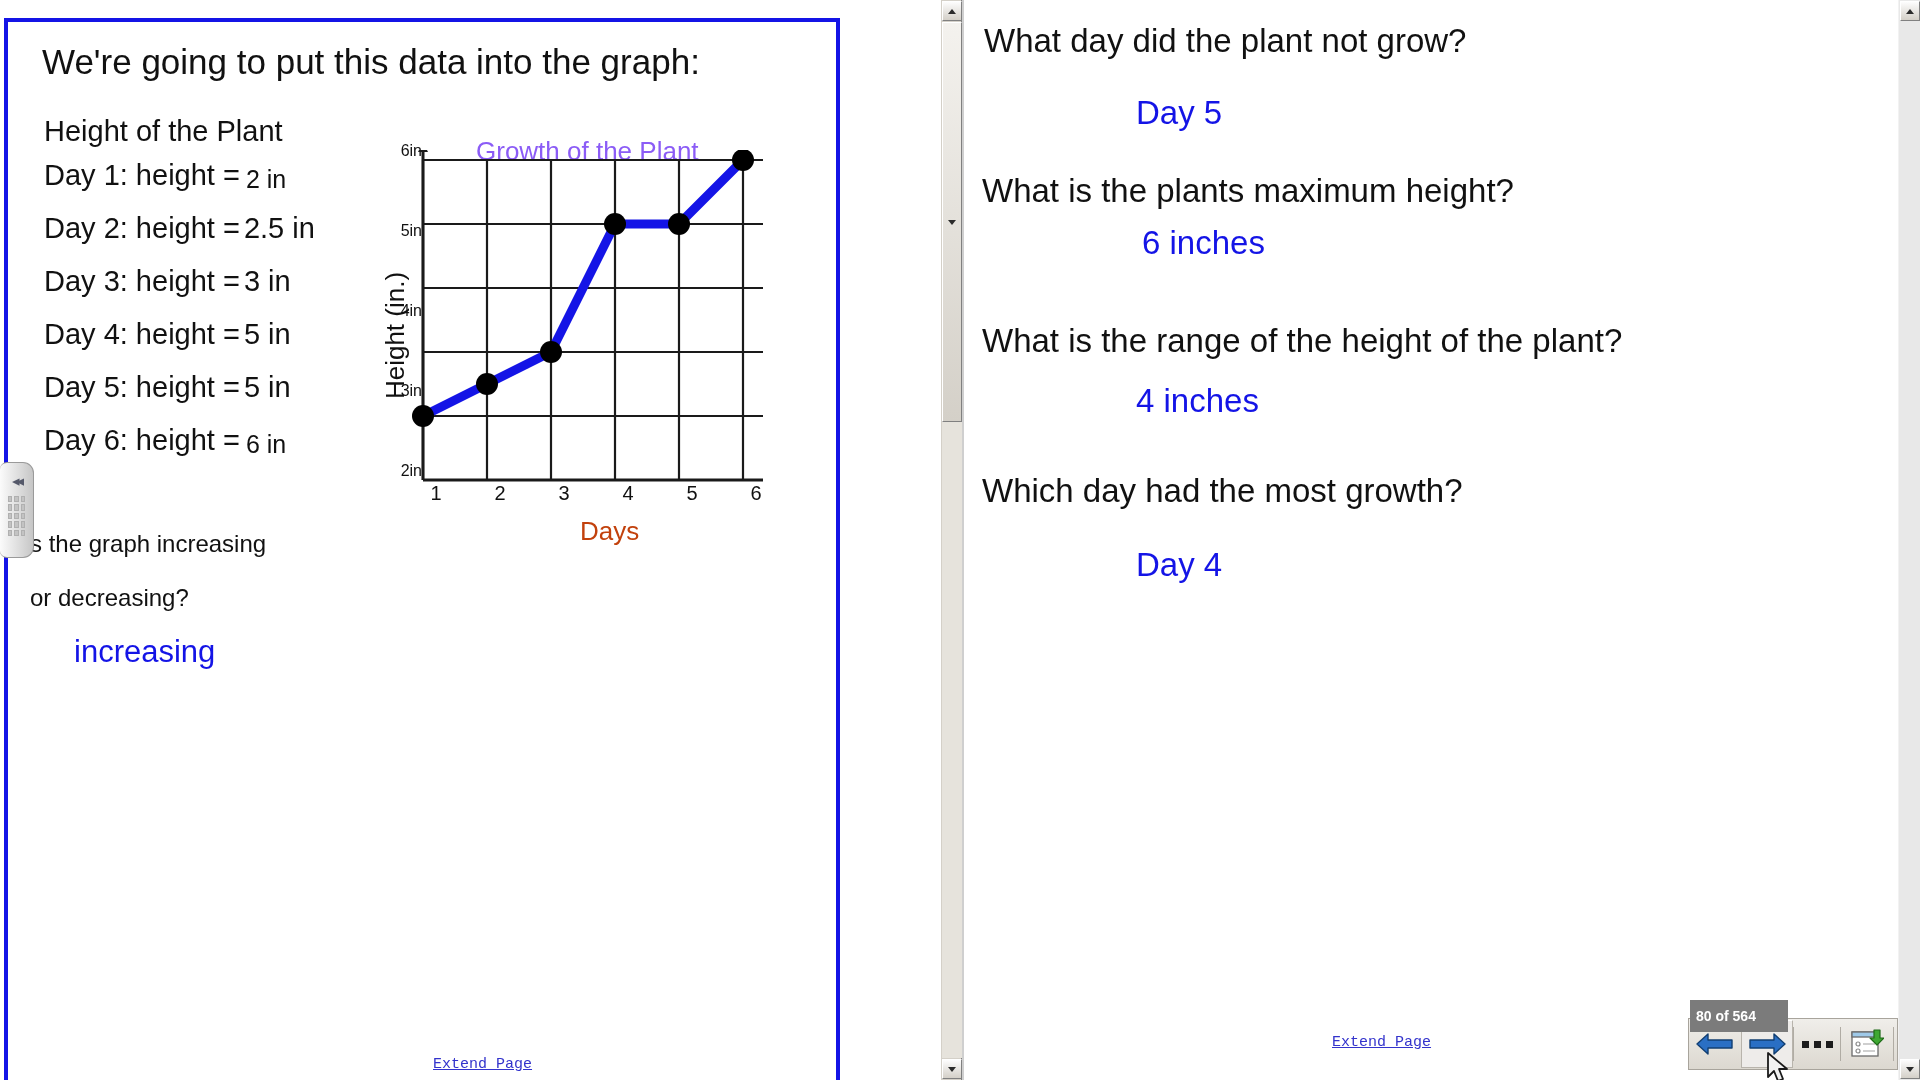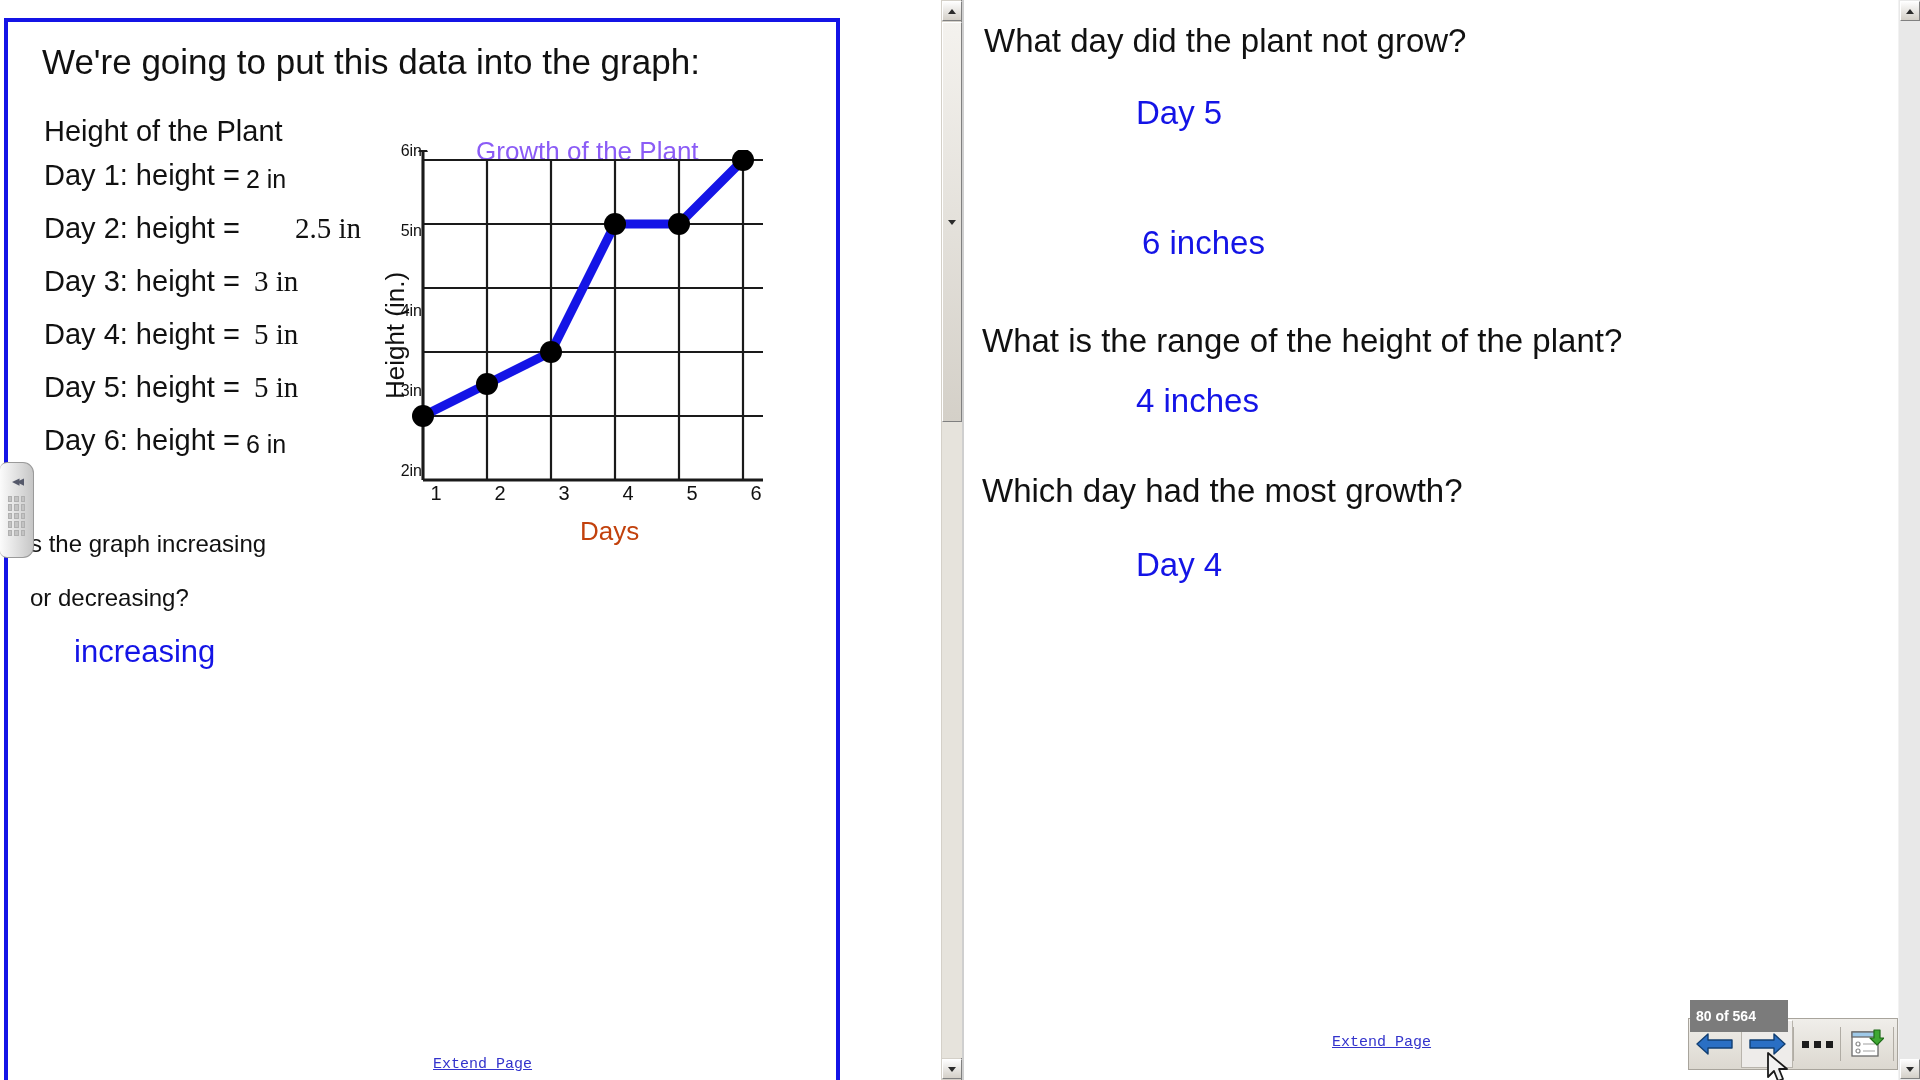--- a/index.html
+++ b/index.html
@@ -109,21 +109,21 @@
     font-size: 29px; color:#111111; white-space:nowrap;
   }
   .day-row {
     position:absolute; left:36px;
     font-size: 29px; color:#111111; white-space:nowrap;
     display:flex; align-items:baseline;
   }
   .day-row .lbl { }
   .day-row .val { }
   .day-row .val.small { font-size: 25px; margin-left: 6px; position:relative; top:3px; }
-  .day-row .val.norm  { margin-left: 14px; font-family: Liberation Serif, serif; }
+  .day-row .val.norm  { margin-left: 4px; }
 
   .q-left {
     position:absolute; left:22px;
     font-size: 24px; color:#111111; white-space:nowrap;
   }
   .a-left {
     position:absolute; left:66px;
     font-size: 31px; color:#1414e6; white-space:nowrap;
   }
 
@@ -225,21 +225,21 @@
     <div class="page-left-inner">
 
       <div class="heading-main">We're going to put this data into the graph:</div>
 
       <div class="subhead">Height of the Plant</div>
 
       <div class="day-row" style="top:137px;">
         <span class="lbl">Day 1: height =</span>
         <span class="val small">2 in</span>
       </div>
-      <div class="day-row" style="top:190px;gap:41px;">
+      <div class="day-row" style="top:190px;">
         <span class="lbl">Day 2: height =</span>
         <span class="val norm">2.5 in</span>
       </div>
       <div class="day-row" style="top:243px;">
         <span class="lbl">Day 3: height =</span>
         <span class="val norm">3 in</span>
       </div>
       <div class="day-row" style="top:296px;">
         <span class="lbl">Day 4: height =</span>
         <span class="val norm">5 in</span>
@@ -323,20 +323,21 @@
     <div class="sb-btn bot">
       <span class="sb-arrow down"></span>
     </div>
   </div>
 
   <div class="page-right">
 
     <div class="q-right" style="left:20px; top:22px;">What day did the plant not grow?</div>
     <div class="a-right" style="left:172px; top:94px;">Day 5</div>
 
+    <div class="q-right" style="left:18px; top:172px;">What is the plants maximum height?</div>
     <div class="a-right" style="left:178px; top:224px;">6 inches</div>
 
     <div class="q-right" style="left:18px; top:322px;">What is the range of the height of the plant?</div>
     <div class="a-right" style="left:172px; top:382px;">4 inches</div>
 
     <div class="q-right" style="left:18px; top:472px;">Which day had the most growth?</div>
     <div class="a-right" style="left:172px; top:546px;">Day 4</div>
 
     <a class="extend-link" href="#" style="left:368px; top:1034px;">Extend Page</a>
   </div>

